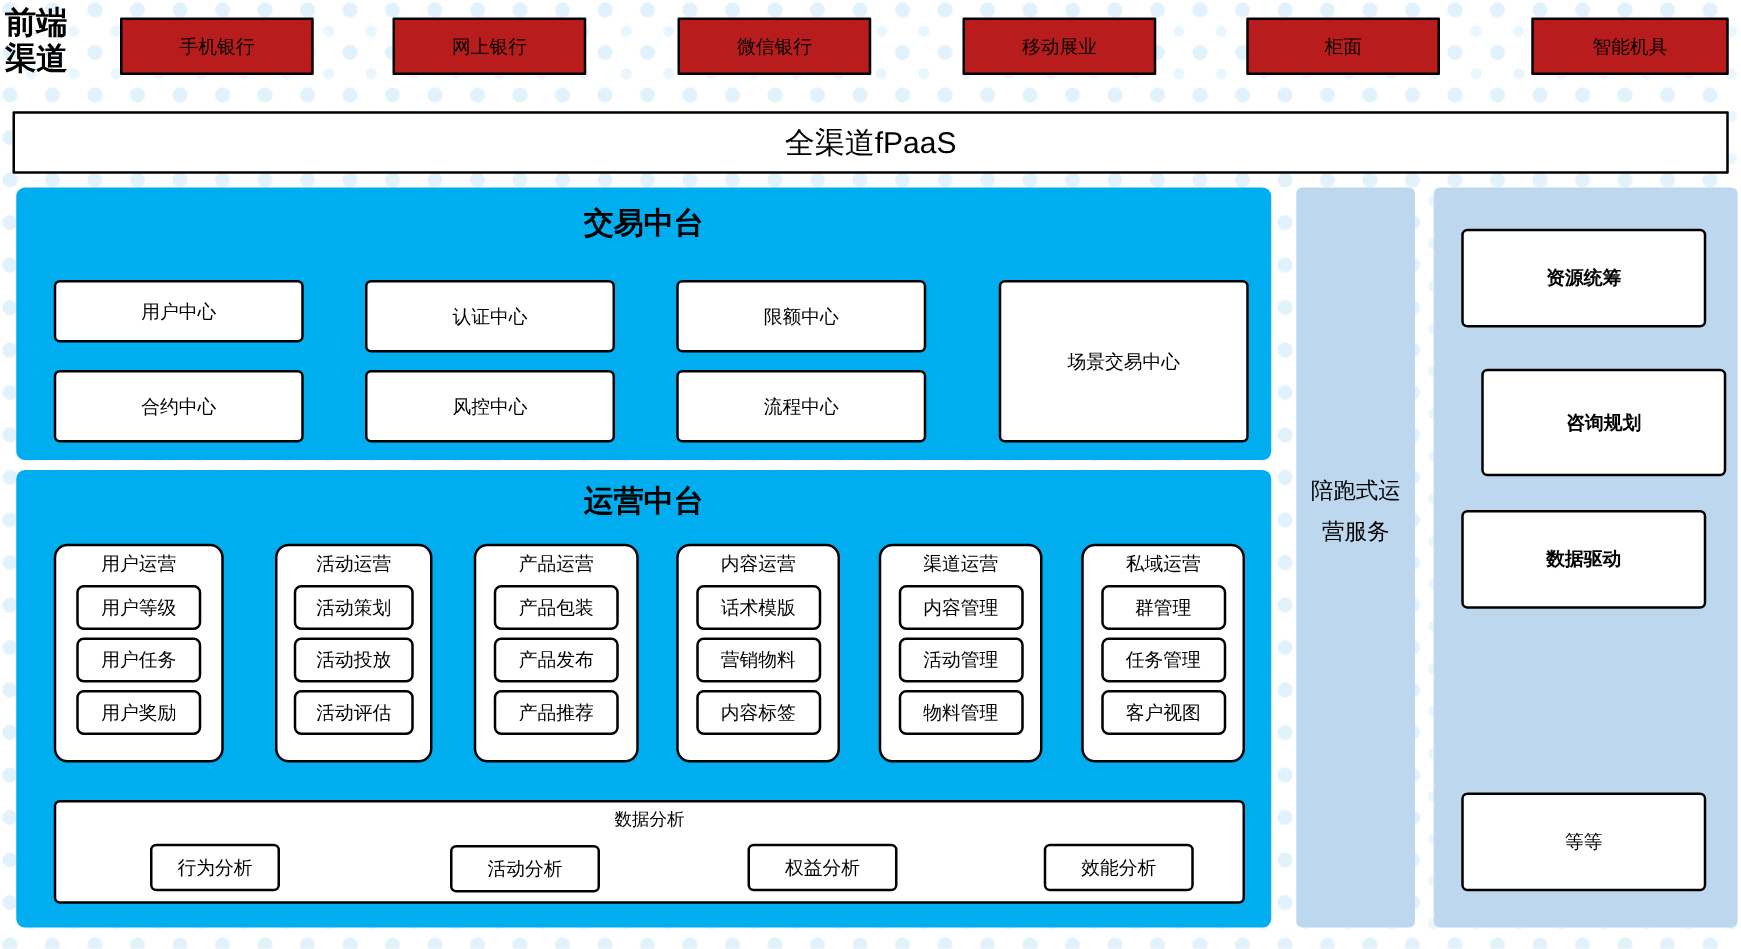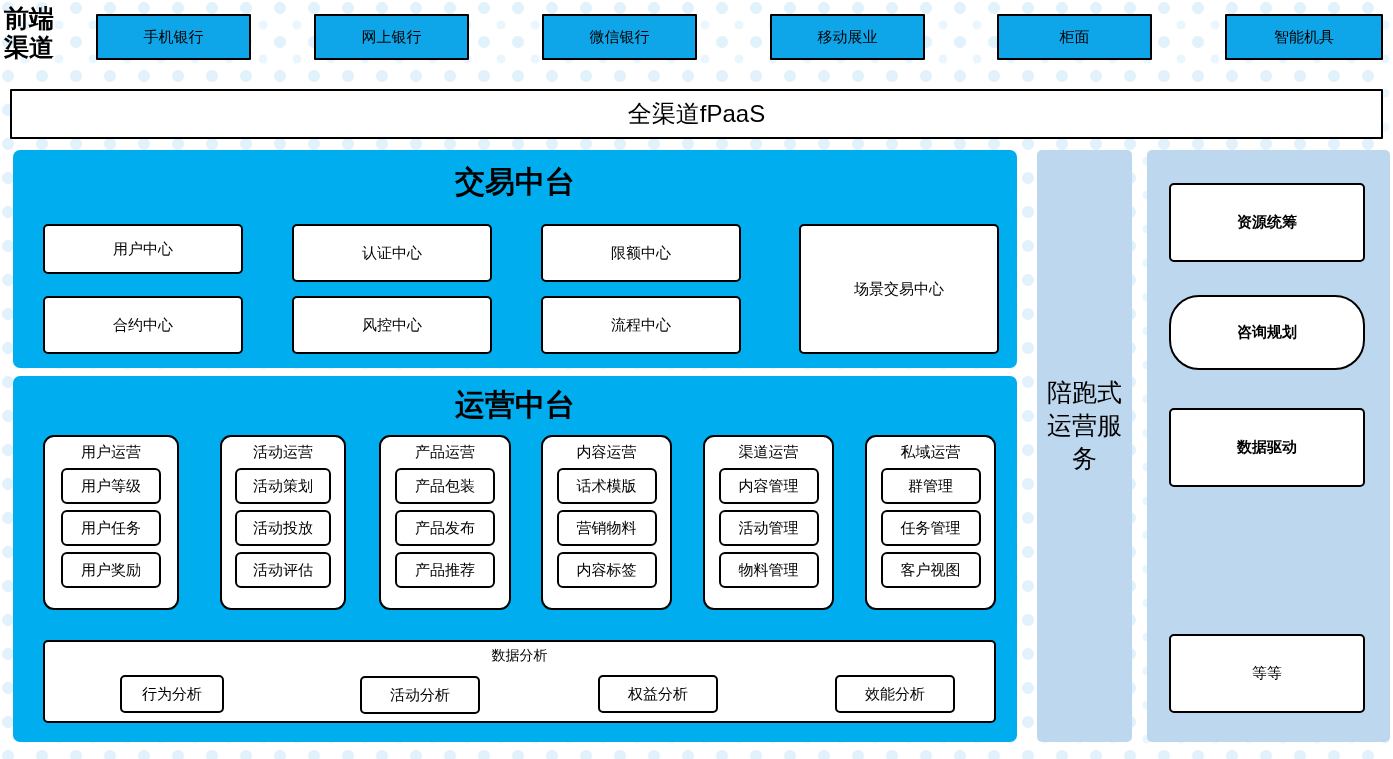--- a/index.html
+++ b/index.html
@@ -29,21 +29,21 @@
   
   .side-label{
     font-family:"Liberation Serif","DejaVu Serif",serif;
     font-weight:bold;
     font-size:25px;
     line-height:29px;
     letter-spacing:0px;
     text-align:left;
   }
   .chan-box{
-    background:#0ea5e9;
+    background:#b91c1c;
     border:2.4px solid #000;
     display:flex;align-items:center;justify-content:center;
     font-size:15px;
     border-radius:1px;
   }
 
   
   .fpaas{
     background:#fff;
     border:2.4px solid #000;
@@ -56,21 +56,21 @@
   .cyan{
     background:#00AEEF;
     border-radius:7px;
   }
   .panel-title{
     position:absolute;
     left:0;right:0;
     text-align:center;
     font-family:Liberation Mono, monospace;
     font-weight:bold;
-    font-size:30px;
+    font-size:24px;
     color:#000;
   }
 
   
   .wbox{
     background:#fff;
     border:2.4px solid #000;
     border-radius:5px;
     display:flex;align-items:center;justify-content:center;
     font-size:15px;
@@ -123,21 +123,21 @@
 
   
   .lblue{
     background:#BDD7EE;
     border-radius:5px;
   }
   .vert-label{
     position:absolute;
     left:10px;right:10px;
     text-align:center;
-    font-size:25px;
+    font-size:18px;
     line-height:33px;
     word-break:break-all;
   }
   .sbox{
     background:#fff;
     border:2.4px solid #000;
     border-radius:5px;
     display:flex;align-items:center;justify-content:center;
     font-size:15px;
     font-weight:bold;
@@ -259,18 +259,18 @@
       <div class="abs dabox" style="left:790px;top:33px;width:120px;height:38px;">效能分析</div>
     </div>
   </div>
 
   <div class="abs lblue" style="left:1037px;top:150px;width:95px;height:592px;">
     <div class="vert-label" style="top:226px;">陪跑式运营服务</div>
   </div>
 
   <div class="abs lblue" style="left:1147px;top:150px;width:243px;height:592px;">
     <div class="abs sbox" style="left:22px;top:33px;width:196px;height:79px;">资源统筹</div>
-    <div class="abs sbox" style="left:22px;top:145px;width:196px;height:75px;border-radius:30px;">咨询规划</div>
+    <div class="abs sbox" style="left:38px;top:145px;width:196px;height:86px;">咨询规划</div>
     <div class="abs sbox" style="left:22px;top:258px;width:196px;height:79px;">数据驱动</div>
     <div class="abs sbox plain" style="left:22px;top:484px;width:196px;height:79px;">等等</div>
   </div>
 
 </div>
 
 </body></html>

